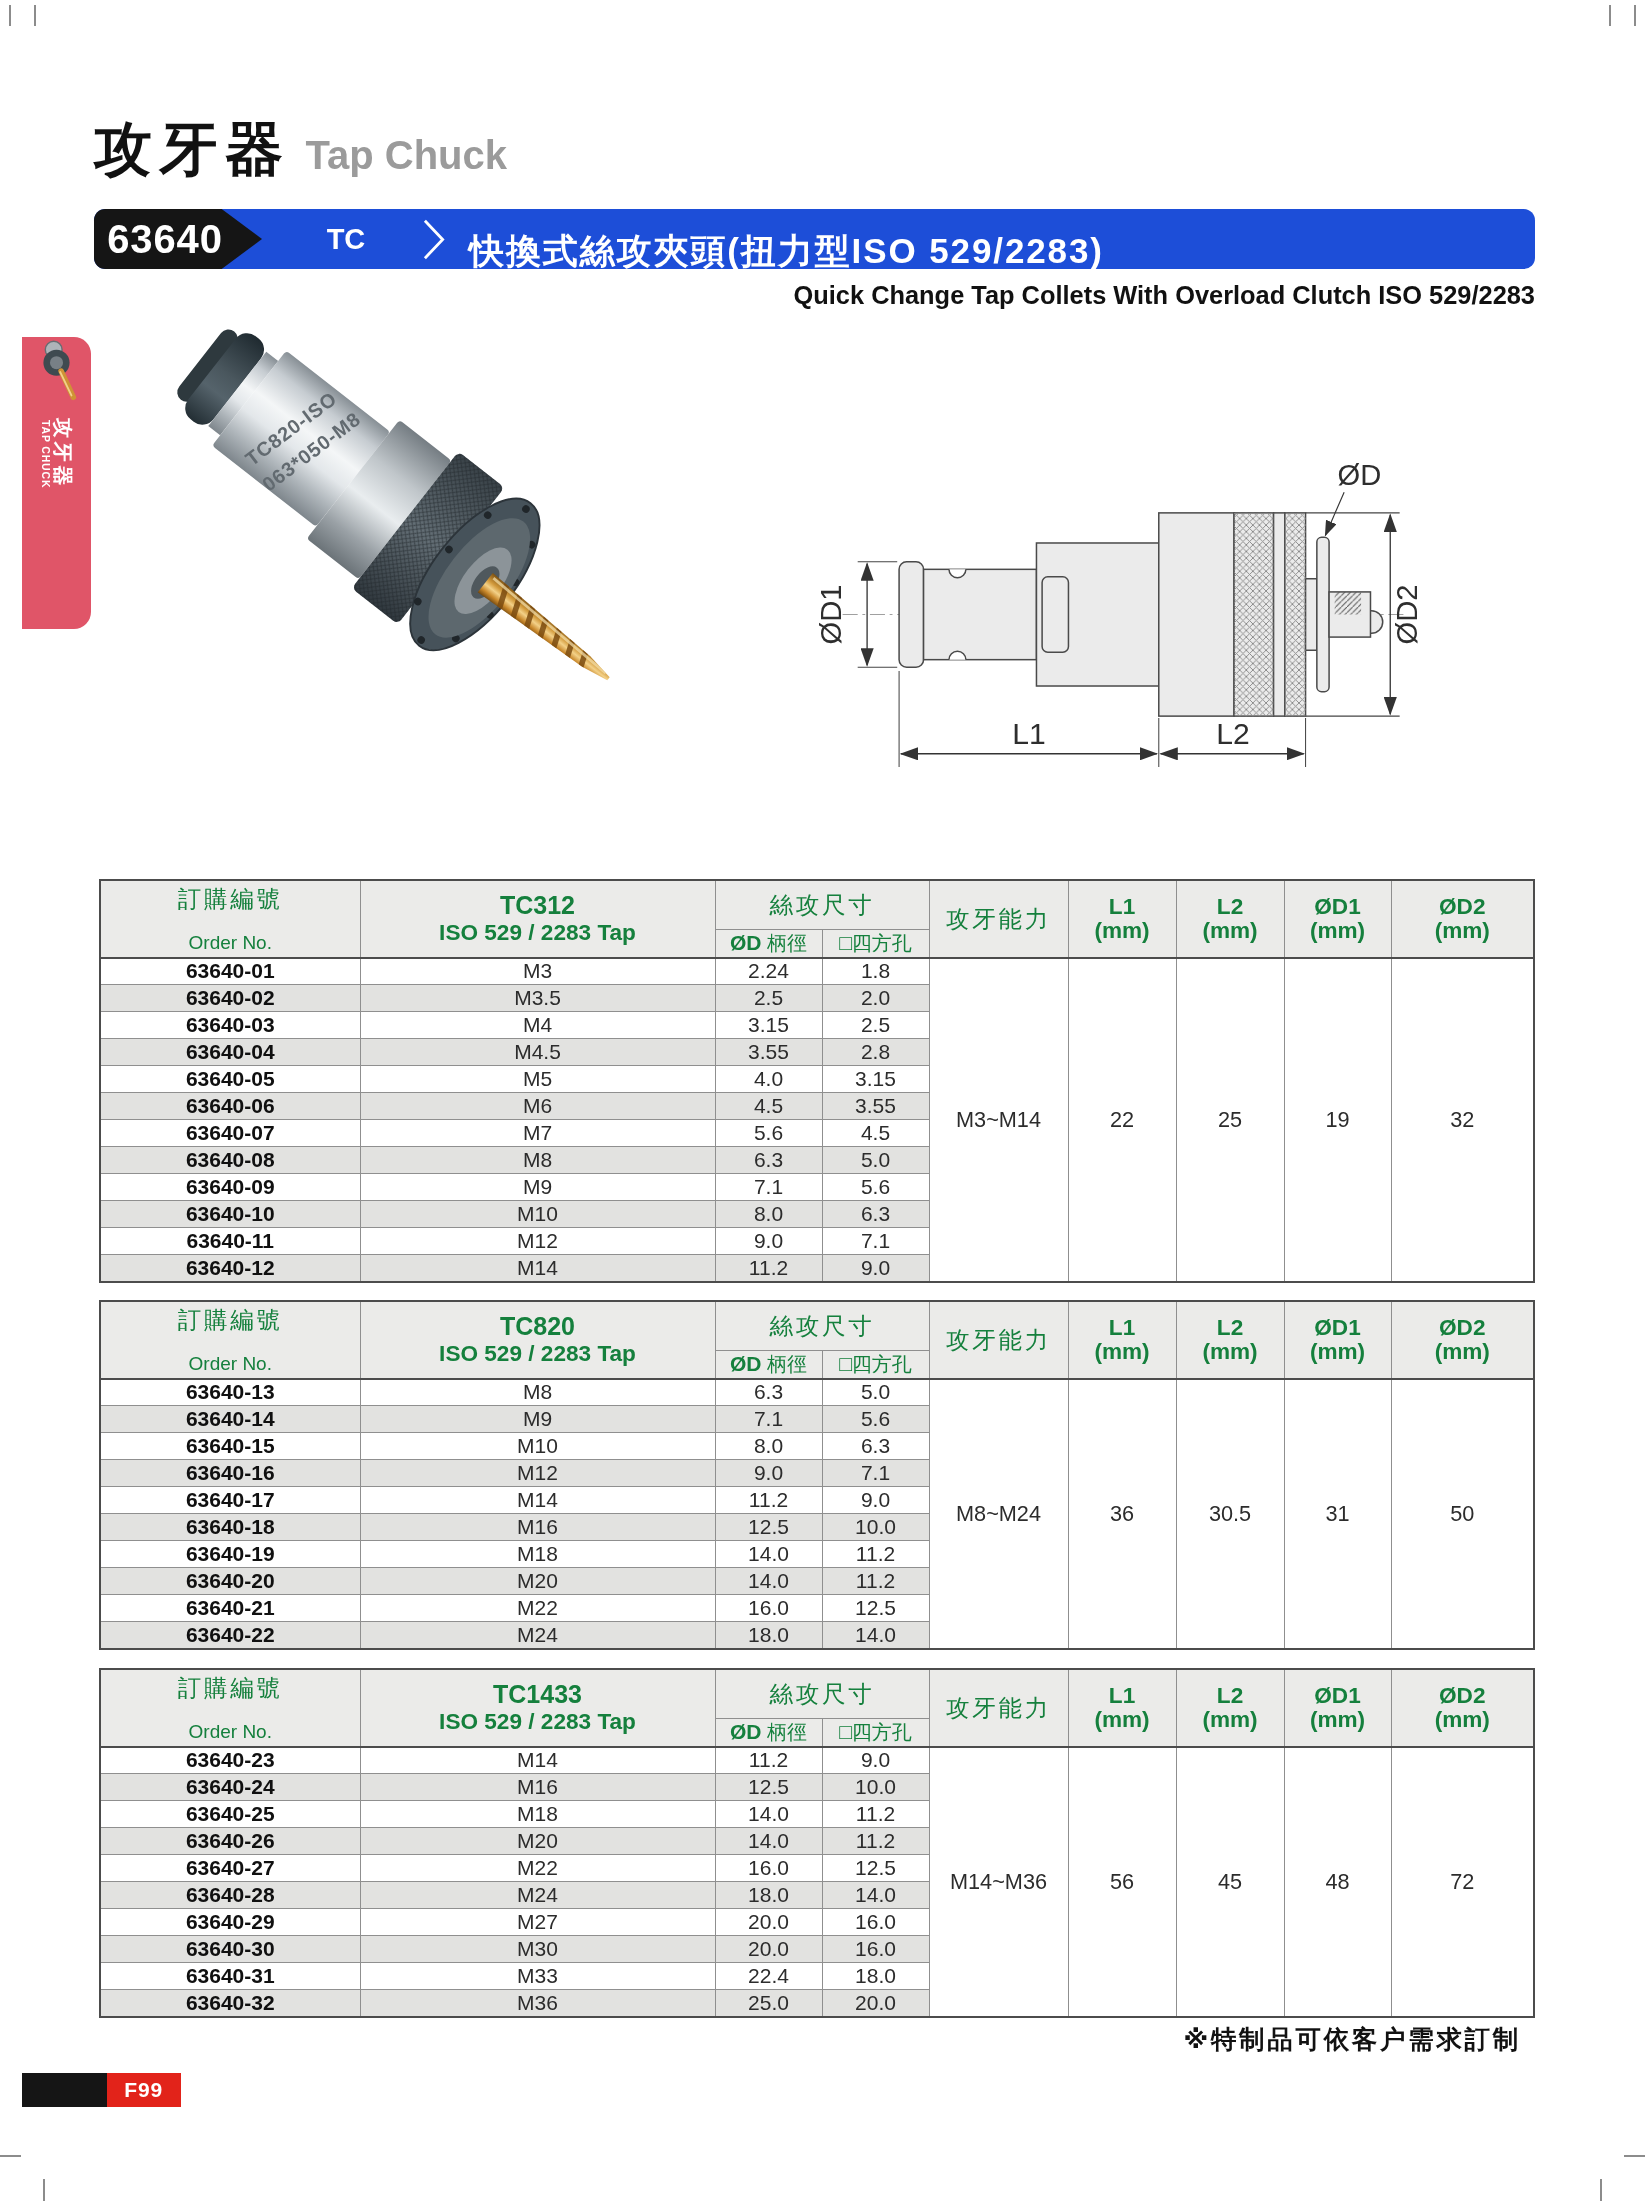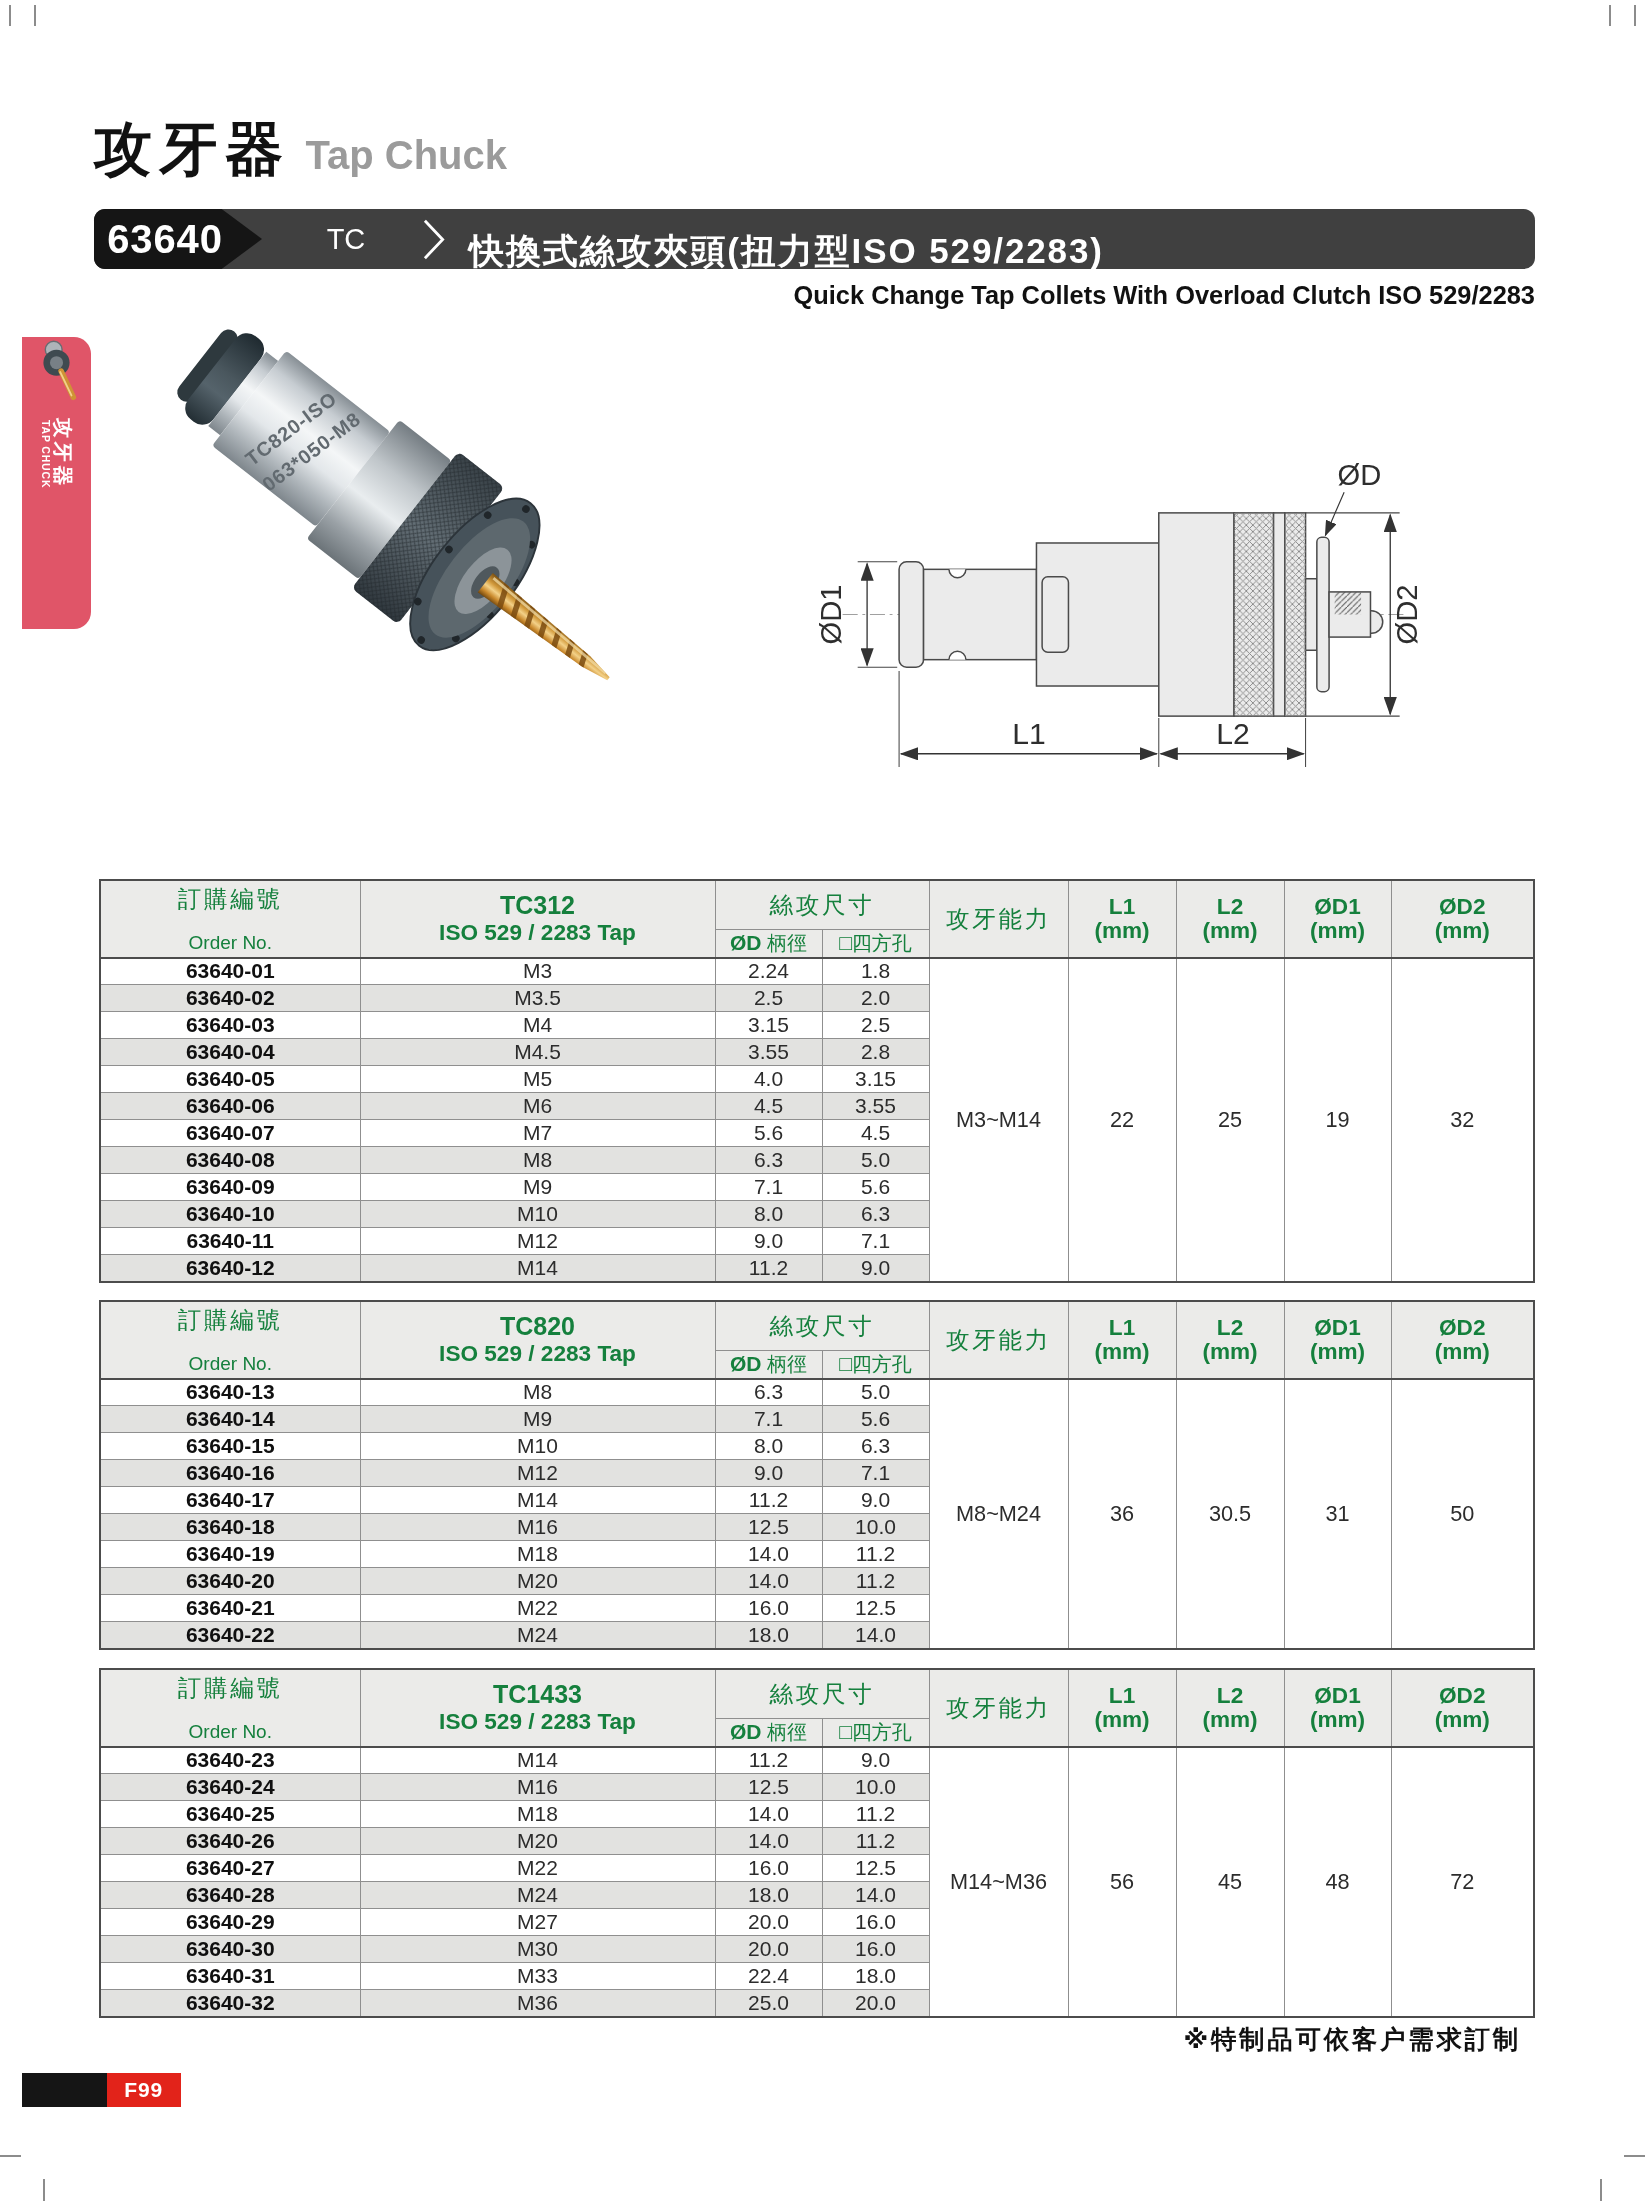--- a/index.html
+++ b/index.html
@@ -6,27 +6,27 @@
   .page{position:relative;width:1645px;height:2202px;background:#ffffff;overflow:hidden;
         font-family:"Liberation Sans","DejaVu Sans",sans-serif;color:#1a1a1a;}
   .mark{position:absolute;background:#8c8c8c;}
 
   
   .title-row{position:absolute;left:94px;top:111px;display:flex;align-items:baseline;}
   .title-zh{font-size:58px;font-weight:700;letter-spacing:7.5px;color:#111;}
   .title-en{font-size:40px;font-weight:700;color:#9b9b9b;margin-left:15px;}
 
   
-  .banner{position:absolute;left:94px;top:209px;width:1441px;height:60px;background:#404040;
+  .banner{position:absolute;left:94px;top:209px;width:1441px;height:60px;background:#1d4ed8;
           border-radius:11.3px;display:flex;align-items:center;}
   .model-flag{position:absolute;left:0;top:0;width:168px;height:60px;background:#151515;
           border-radius:11.3px 0 0 11.3px;clip-path:polygon(0 0,76% 0,100% 50%,76% 100%,0 100%);
           display:flex;align-items:center;justify-content:center;}
   .model-flag span{color:#fff;font-size:40px;font-weight:700;letter-spacing:0.9px;padding-right:26px;}
-  .series{position:absolute;left:200px;width:104px;text-align:center;color:#fff;font-size:29px;font-weight:400;}
+  .series{position:absolute;left:200px;width:104px;text-align:center;color:#fff;font-size:29px;font-weight:700;}
   .chev{position:absolute;left:328px;top:9.4px;}
   .banner-zh{position:absolute;left:375px;color:#fff;font-size:35px;font-weight:700;letter-spacing:1.9px;white-space:nowrap;margin-top:24px;}
   .subtitle-en{position:absolute;right:110px;top:281px;font-size:25.4px;font-weight:700;color:#111;}
 
   
   .side-tab{position:absolute;left:21.7px;top:337px;width:69px;height:292px;background:#e05568;
             border-radius:0 17px 17px 0;display:flex;flex-direction:column;align-items:center;}
   .tab-label{margin-top:9.4px;writing-mode:vertical-rl;text-orientation:sideways;color:#fff;
              display:flex;flex-direction:column;align-items:center;line-height:1.15;}
   .tab-zh{font-size:20px;font-weight:700;letter-spacing:3.8px;}

